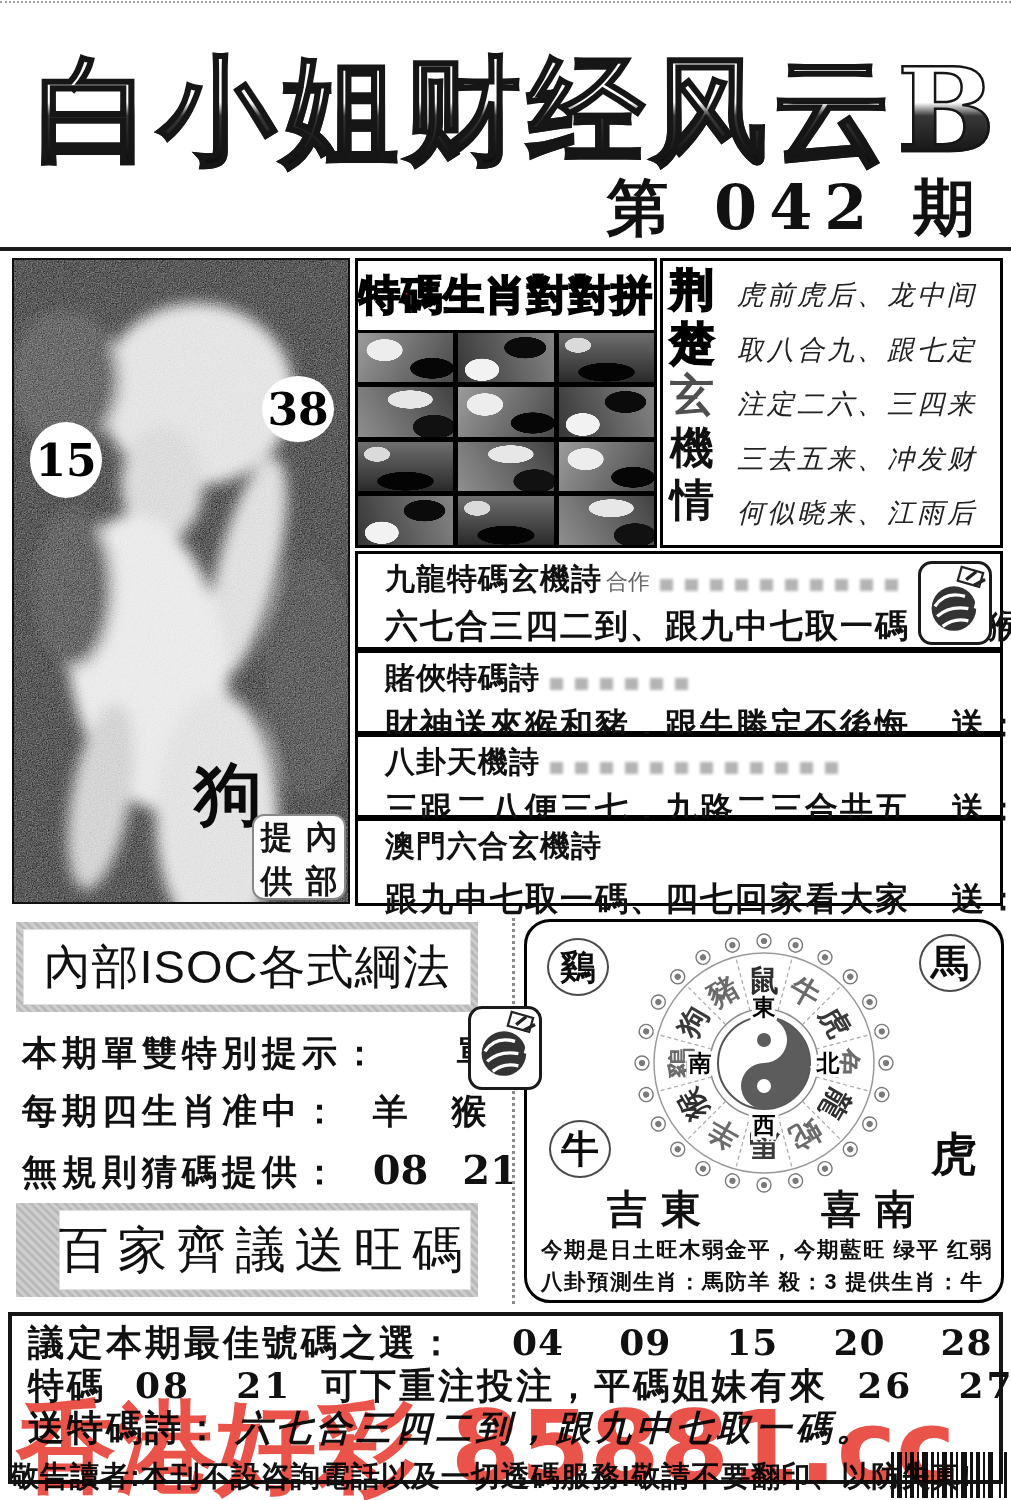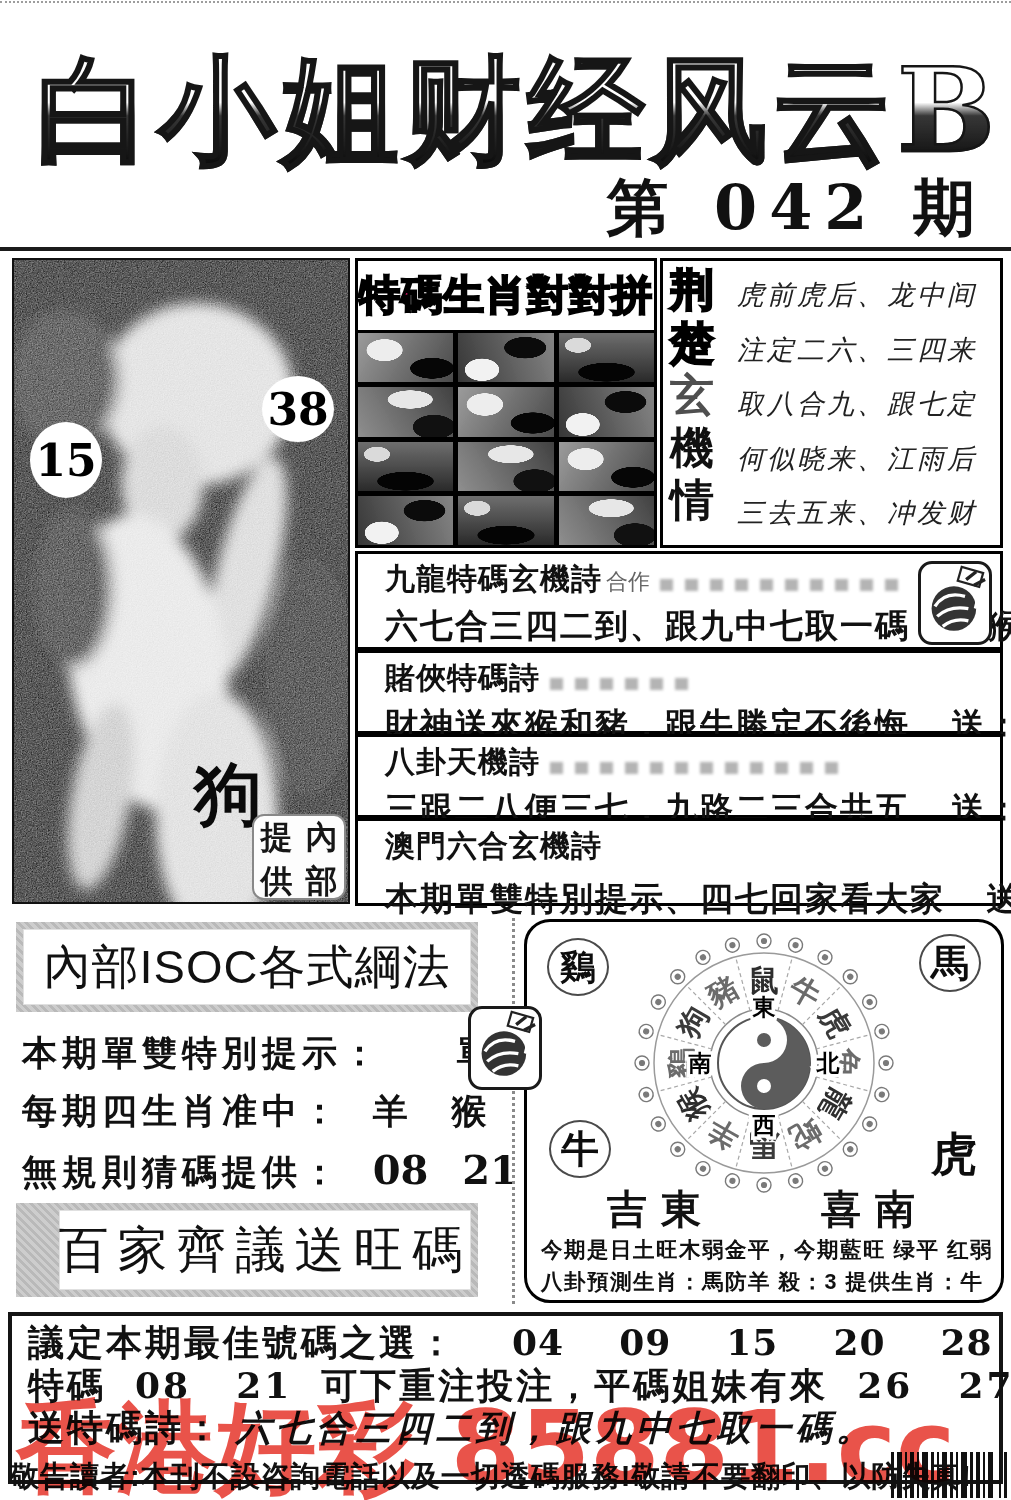--- a/index.html
+++ b/index.html
@@ -199,24 +199,24 @@
   <div class="jingchu">
     <div class="jc-col">
       <span class="jc-ch jc-outline">荆</span>
       <span class="jc-ch jc-outline">楚</span>
       <span class="jc-ch jc-gray">玄</span>
       <span class="jc-ch jc-solid">機</span>
       <span class="jc-ch jc-solid">情</span>
     </div>
     <div class="jc-lines">
       <div class="jc-line">虎前虎后、龙中间</div>
+      <div class="jc-line">取八合九、跟七定</div>
       <div class="jc-line">注定二六、三四来</div>
-      <div class="jc-line">取八合九、跟七定</div>
+      <div class="jc-line">三去五来、冲发财</div>
       <div class="jc-line">何似晓来、江雨后</div>
-      <div class="jc-line">三去五来、冲发财</div>
     </div>
   </div>
 
   <div class="prow row-jiulong">
     <span class="p-title">九龍特碼玄機詩</span><span class="p-suffix">合作</span><span class="smudge" style="width:250px"></span>
     <div class="p-line">
       <span>六七合三四二到、跟九中七取一碼</span>
       <span class="p-gift">（猴虎馬蛇豬）</span>
     </div>
     <div class="fist fist-a">
@@ -244,21 +244,21 @@
     <span class="p-title">八卦天機詩</span><span class="smudge" style="width:300px"></span>
     <div class="p-line">
       <span>三跟二八便三七，九路二三合共五</span>
       <span class="p-gift">送：司馬昭之心</span>
     </div>
   </div>
 
   <div class="prow row-aomen">
     <span class="p-title">澳門六合玄機詩</span>
     <div class="p-line">
-      <span>本期單雙特別提示、四七回家看大家</span>
+      <span>跟九中七取一碼、四七回家看大家</span>
       <span class="p-gift">送：溫良恭儉讓</span>
     </div>
   </div>
 
   <div class="gray-h isoc-h">
     <div class="gray-h-in">內部ISOC各式綱法</div>
   </div>
 
   <div class="lrow lr1">
     <span>本期單雙特別提示：</span>

